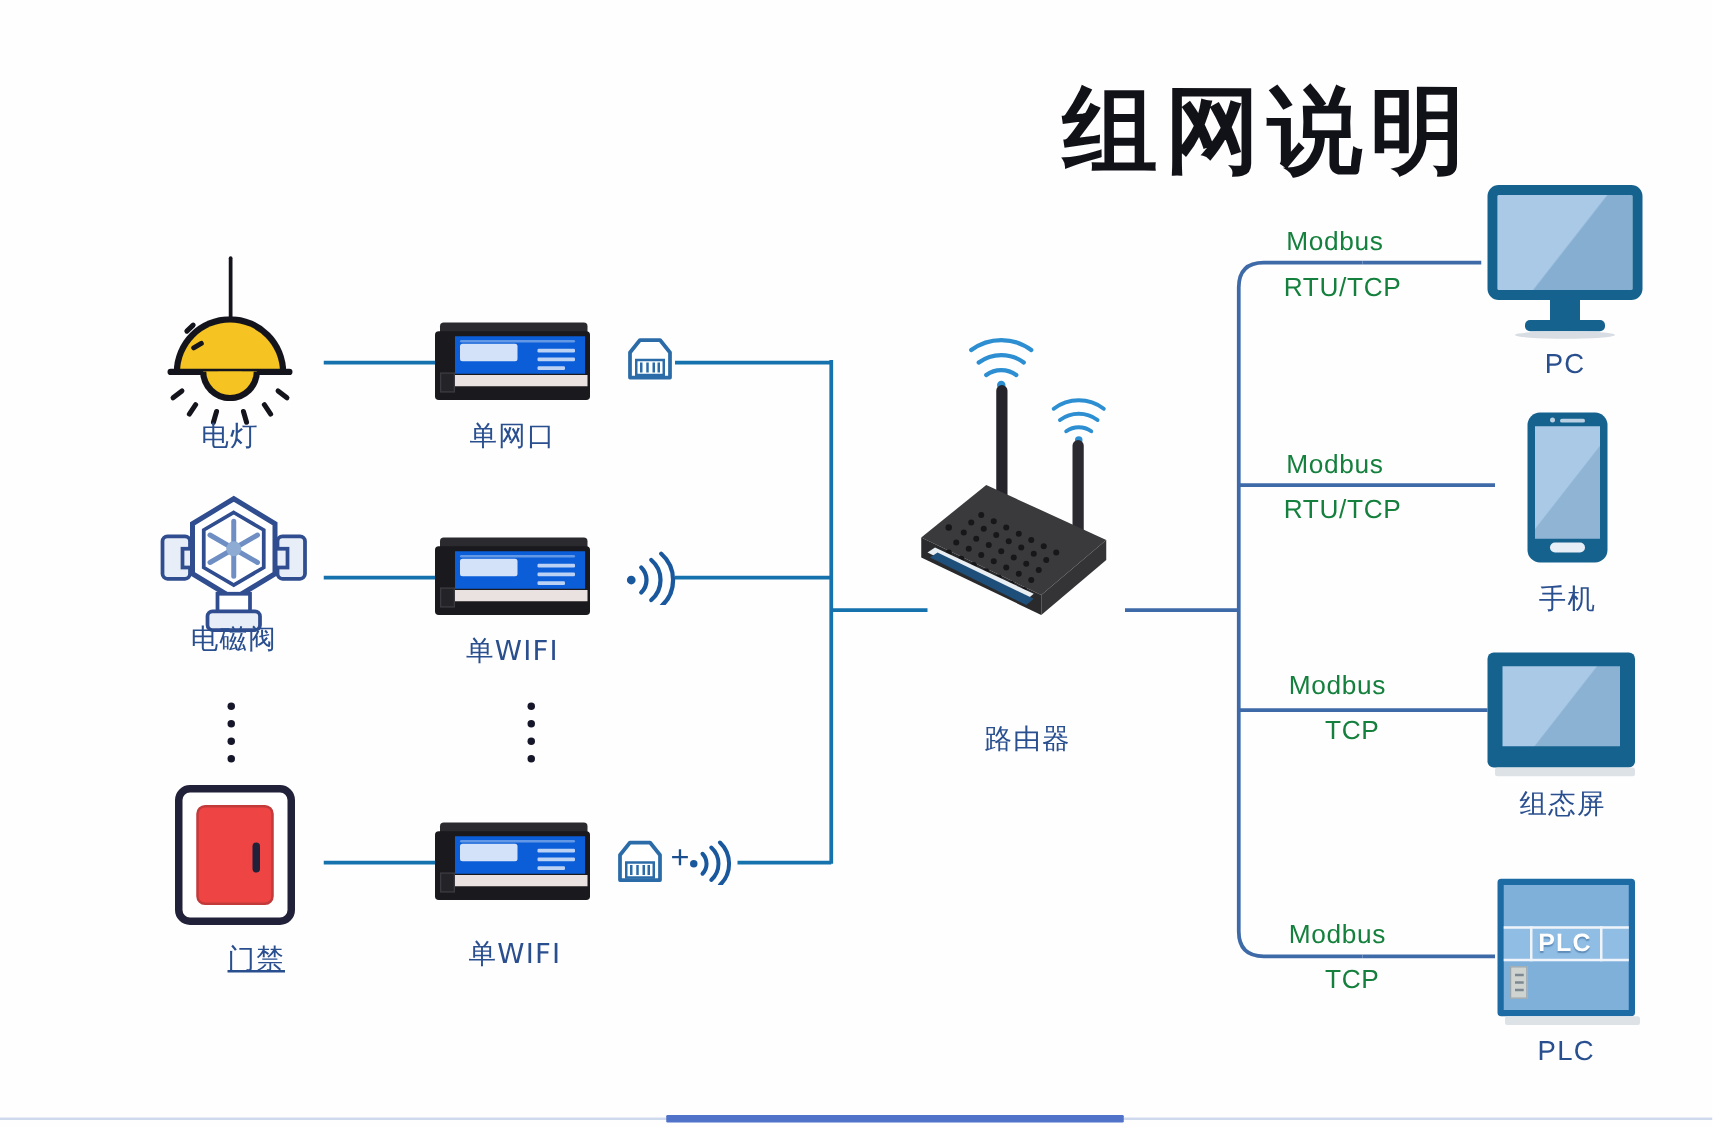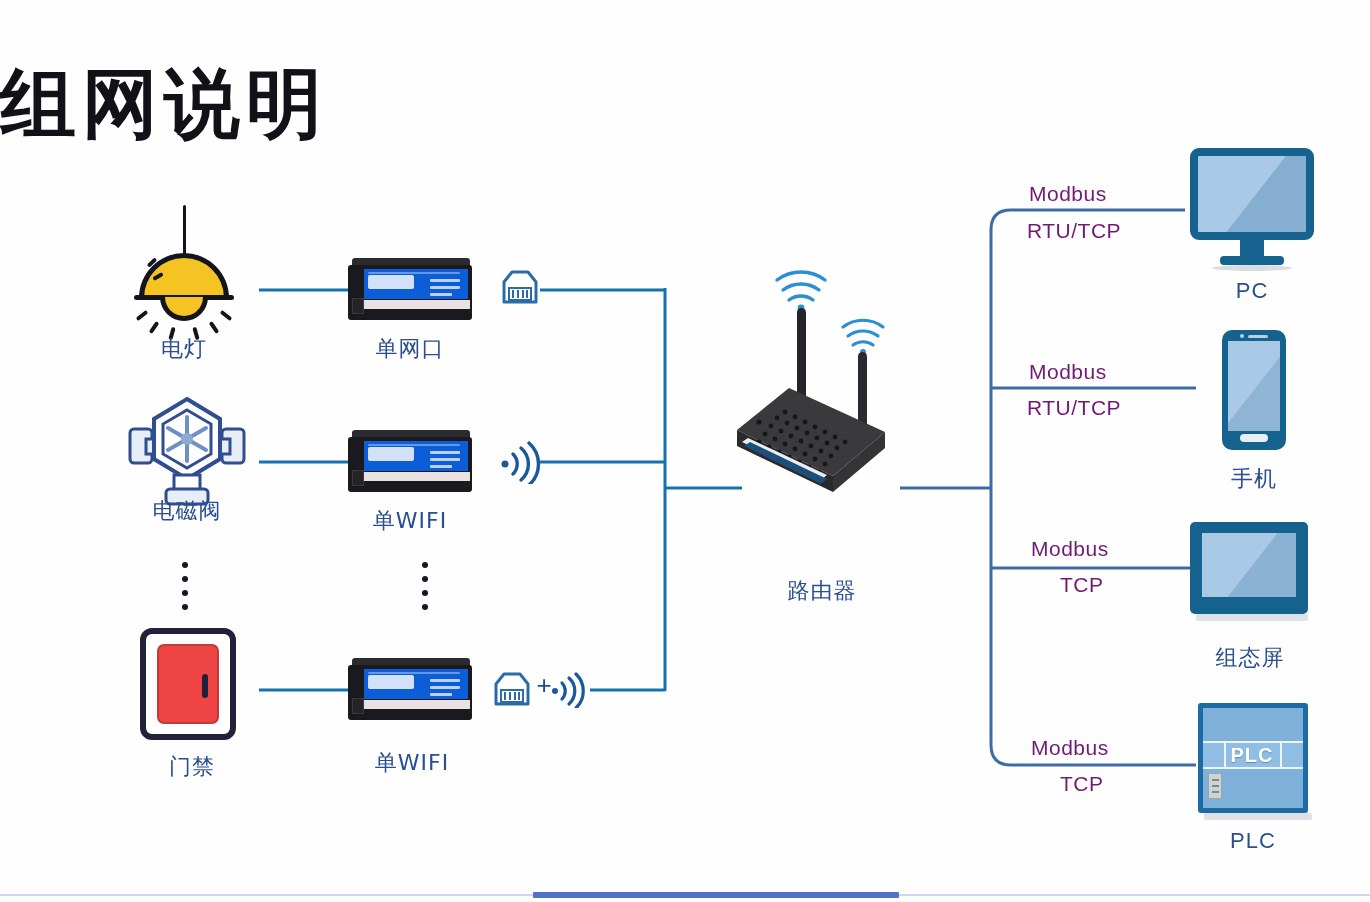--- a/index.html
+++ b/index.html
@@ -8,42 +8,42 @@
     background:#ffffff;
     font-family:"Liberation Sans","DejaVu Sans",sans-serif;
     overflow:hidden;
     position:relative;
   }
   #canvas{position:relative;width:1370px;height:902px;background:#fefeff;}
 
   
   .title{
     position:absolute;left:0;top:62px;width:1178px;
-    text-align:left;
+    text-align:right;
     font-family:"DejaVu Sans","Liberation Sans",sans-serif;
     font-size:76px;font-weight:bold;letter-spacing:6px;
     color:#111118;
     line-height:1.1;
   }
 
   
   .lbl{
     position:absolute;text-align:center;
     color:#2a4f8f;font-size:22px;letter-spacing:1px;
     font-family:"DejaVu Sans","Liberation Sans",sans-serif;
     white-space:nowrap;
   }
   .lbl.en{font-family:"Liberation Sans",sans-serif;}
 
   
   svg.wires{position:absolute;left:0;top:0;width:1370px;height:902px;pointer-events:none;}
 
   
   .proto{
-    position:absolute;color:#701a75;font-size:21px;
+    position:absolute;color:#15803d;font-size:21px;
     font-family:"Liberation Sans",sans-serif;
     white-space:nowrap;letter-spacing:.5px;
   }
 
   
   .lamp{position:absolute;}
   .lamp .cord{position:absolute;left:49px;width:3px;top:0;height:54px;background:#14141c;border-radius:2px;}
   .lamp .shade{
     position:absolute;left:5px;top:48px;width:90px;height:45px;
     background:#f5c322;border:5px solid #14141c;
@@ -213,21 +213,21 @@
       <rect x="38" y="94" width="42" height="15" rx="4" fill="#e8eef7" stroke="#2f4d8f" stroke-width="3"></rect>
     </svg>
   </div>
   <div class="lbl" style="left:117px;top:496px;width:140px;">电磁阀</div>
 
   <div class="door" style="left:140px;top:628px;width:96px;height:112px;">
     <div class="frame"></div>
     <div class="panel"></div>
     <div class="handle"></div>
   </div>
-  <div class="lbl" style="left:132px;top:752px;width:120px;">门禁</div>
+  <div class="lbl" style="left:145px;top:752px;width:120px;text-decoration:underline;">门禁</div>
 
   <div class="dots" style="left:182px;top:562px;">
     <i></i>
       <i></i>
       <i></i>
       <i></i>
   </div>
 
   <div class="module" style="left:348px;top:258px;">
     <div class="top"></div>
@@ -423,21 +423,21 @@
     <div class="dot"></div>
     <div class="home"></div>
   </div>
   <div class="lbl" style="left:1194px;top:464px;width:120px;">手机</div>
 
   <div class="hmi" style="left:1190px;top:522px;width:118px;height:100px;">
     <div class="frame"></div>
     <div class="scr"></div>
     <div class="shadow"></div>
   </div>
-  <div class="lbl" style="left:1186px;top:628px;width:128px;margin-top:15px;">组态屏</div>
+  <div class="lbl" style="left:1186px;top:628px;width:128px;">组态屏</div>
 
   <div class="plc" style="left:1198px;top:703px;width:110px;height:118px;">
     <div class="frame"></div>
     <div class="band"></div>
     <div class="bandline" style="left:5px;top:38px;width:100px;"></div>
     <div class="bandline" style="left:5px;top:64px;width:100px;"></div>
     <div class="vline" style="left:26px;top:38px;"></div>
     <div class="vline" style="left:82px;top:38px;"></div>
     <div class="txt">PLC</div>
     <div class="term">

